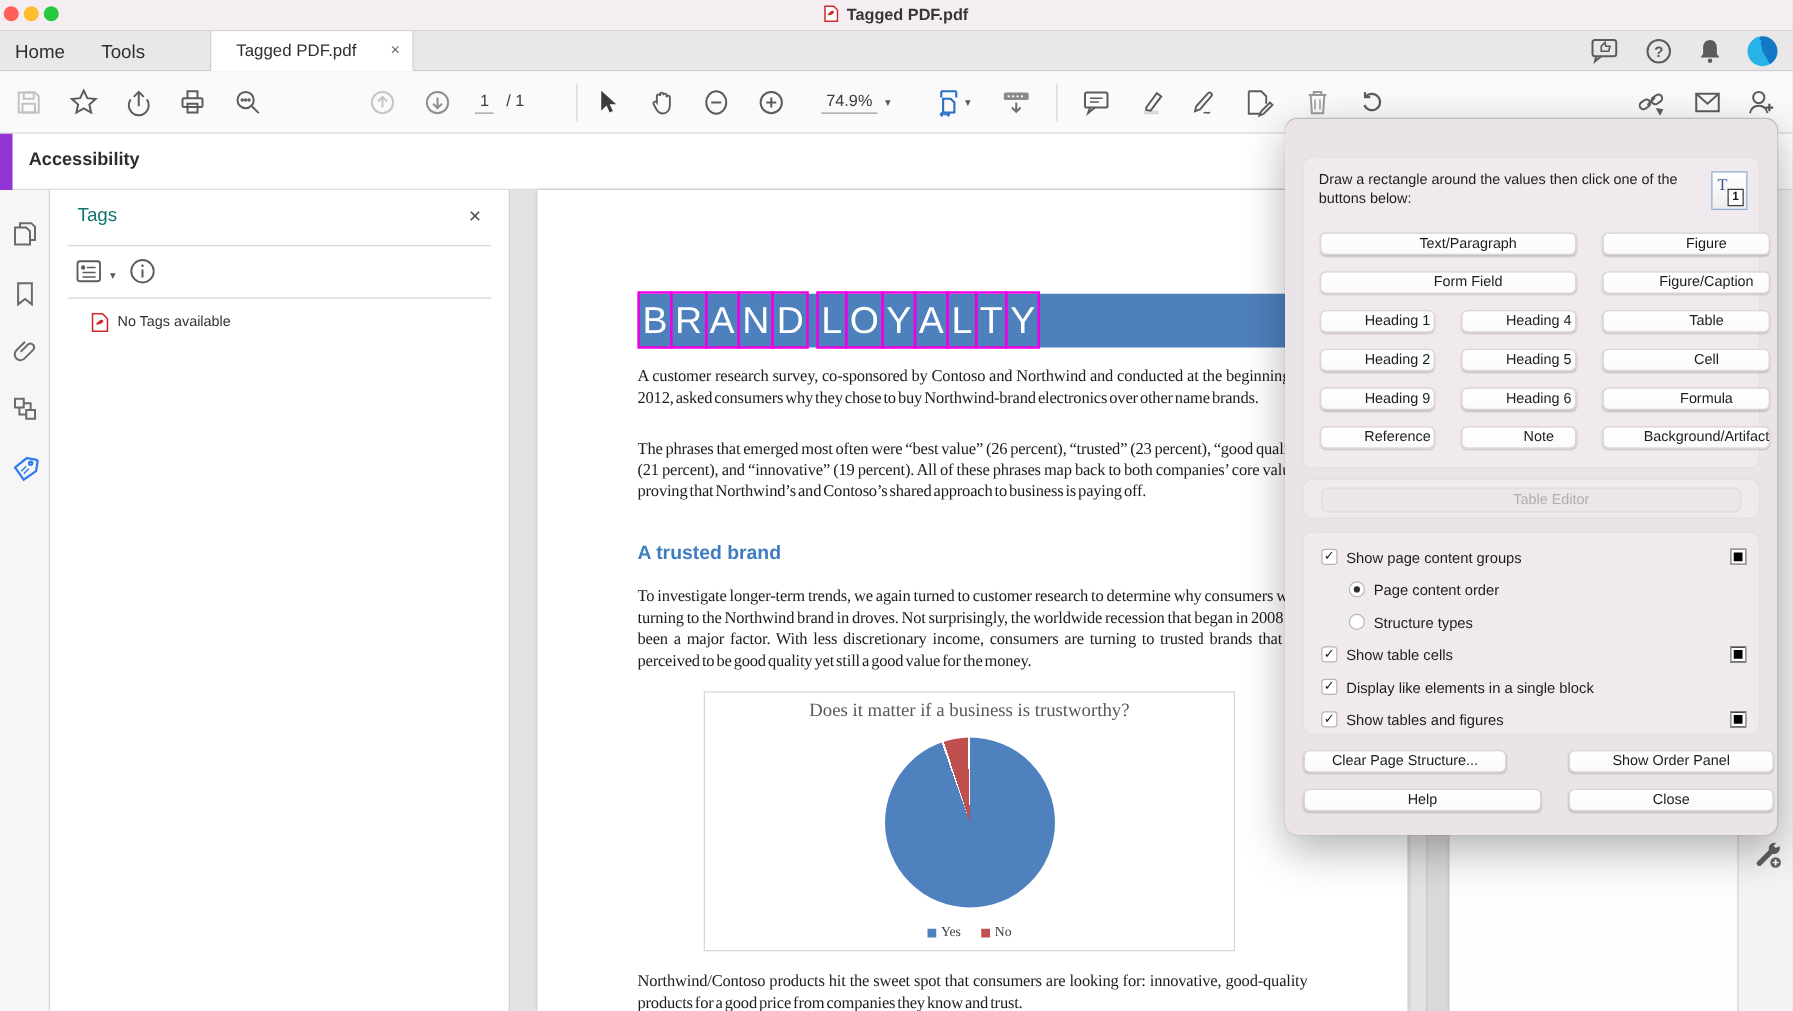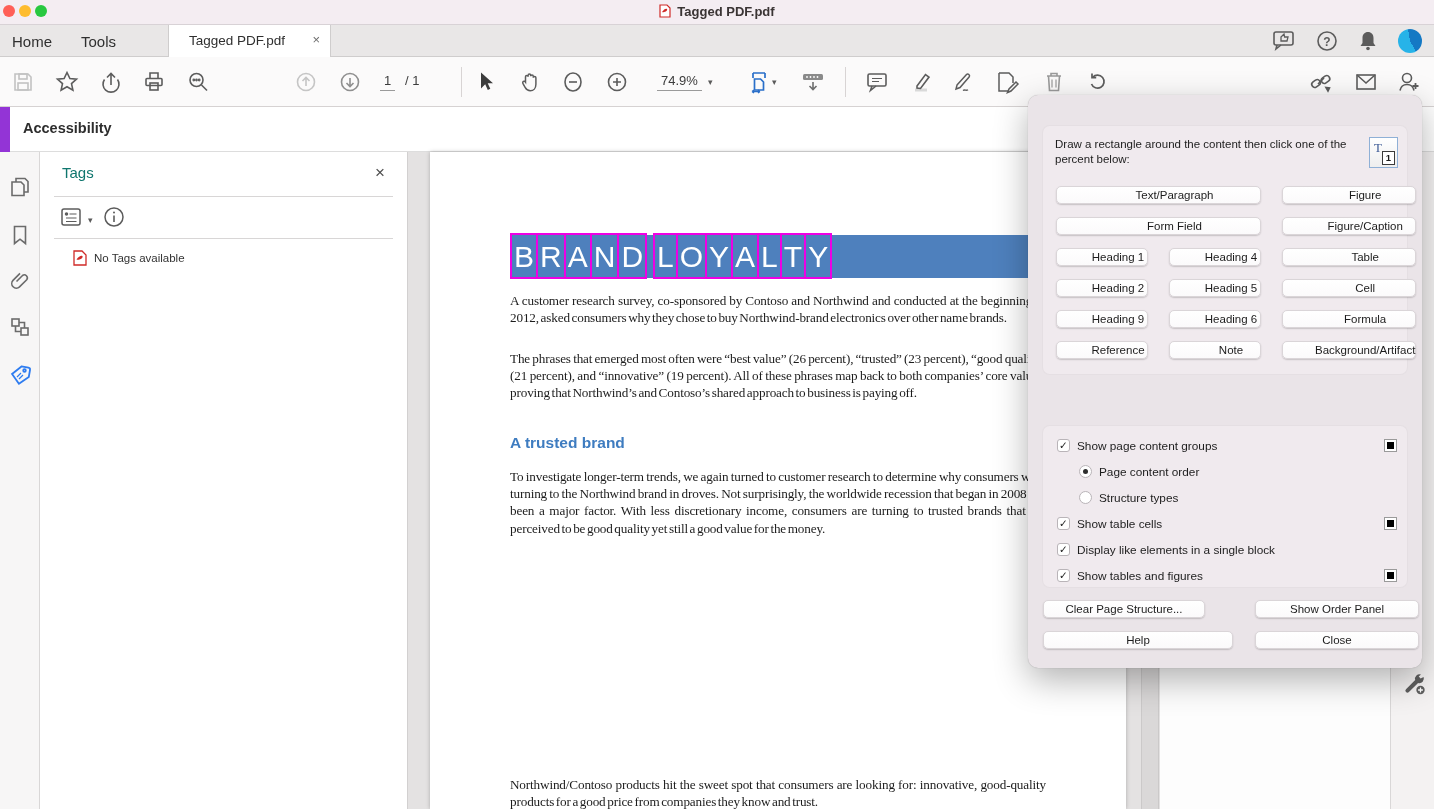--- a/index.html
+++ b/index.html
@@ -392,40 +392,54 @@
           <span class="hletter">T</span>
           <span class="hletter">Y</span>
         </div>
       </div>
   </div>
   <div class="doc-p" style="top:140px; height:53px;">A customer research survey, co-sponsored by Contoso and Northwind and conducted at the beginning of 2012, asked consumers why they chose to buy Northwind-brand electronics over other name brands.</div>
   <div class="doc-p" style="top:198px; height:70px;">The phrases that emerged most often were “best value” (26 percent), “trusted” (23 percent), “good quality” (21 percent), and “innovative” (19 percent). All of these phrases map back to both companies’ core values, proving that Northwind’s and Contoso’s shared approach to business is paying off.</div>
   <div id="section-heading">A trusted brand</div>
   <div class="doc-p" style="top:316px; height:70px;">To investigate longer-term trends, we again turned to customer research to determine why consumers were turning to the Northwind brand in droves. Not surprisingly, the worldwide recession that began in 2008 has been a major factor. With less discretionary income, consumers are turning to trusted brands that are perceived to be good quality yet still a good value for the money.</div>
 
+  <div id="chartbox">
+    <div id="chart-title">Does it matter if a business is trustworthy?</div>
+    <div id="pie" style="background: conic-gradient(rgb(78, 129, 189) 0deg, rgb(78, 129, 189) 340.4deg, rgb(255, 255, 255) 340.4deg, rgb(255, 255, 255) 342deg, rgb(192, 80, 77) 342deg, rgb(192, 80, 77) 358.4deg, rgb(255, 255, 255) 358.4deg, rgb(255, 255, 255) 360deg);"></div>
+    <div id="chart-legend">
+        <span class="legend-item">
+          <span class="legend-swatch" style="background: rgb(78, 129, 189);"></span>
+          <span>Yes</span>
+        </span>
+        <span class="legend-item">
+          <span class="legend-swatch" style="background: rgb(192, 80, 77);"></span>
+          <span>No</span>
+        </span>
+      </div>
+  </div>
 
   <div class="doc-p" style="top:624px; height:36px;">Northwind/Contoso products hit the sweet spot that consumers are looking for: innovative, good-quality products for a good price from companies they know and trust.</div>
 </div>
 
 <div class="abs" id="doc-scrollbar"></div>
 <div class="abs" id="toolspane"></div>
 <div class="abs" id="toolsrail">
   <div id="wrench-icon">
     <svg width="26" height="26" viewBox="0 0 26 26">
         <path d="M20 4.5a4.5 4.5 0 0 0-5.8 5.5L5 19.2a2 2 0 1 0 2.9 2.9l9.2-9.2A4.5 4.5 0 0 0 22.6 7l-3 1.4-1.9-1.9z" fill="#5f5f5f"></path>
         <circle cx="19.5" cy="20" r="4.2" fill="#5f5f5f"></circle>
         <path d="M19.5 17.6v4.8M17.1 20h4.8" stroke="#fff" stroke-width="1.3"></path>
       </svg>
   </div>
 </div>
 
 <div class="abs" id="dialog">
 
   <div class="group" style="top:30px; height:250px;">
-    <div id="instruction">Draw a rectangle around the content then click one of the percent below:</div>
+    <div id="instruction">Draw a rectangle around the values then click one of the buttons below:</div>
     <div id="instr-icon">
       <span class="t">T</span>
       <span class="one">1</span>
     </div>
     <div id="type-grid">
         <button class="dlg-btn span2">Text/Paragraph</button>
         <button class="dlg-btn">Figure</button>
         <button class="dlg-btn span2">Form Field</button>
         <button class="dlg-btn">Figure/Caption</button>
         <button class="dlg-btn">Heading 1</button>
@@ -436,20 +450,23 @@
         <button class="dlg-btn">Cell</button>
         <button class="dlg-btn">Heading 9</button>
         <button class="dlg-btn">Heading 6</button>
         <button class="dlg-btn">Formula</button>
         <button class="dlg-btn">Reference</button>
         <button class="dlg-btn">Note</button>
         <button class="dlg-btn">Background/Artifact</button>
       </div>
   </div>
 
+  <div class="group" style="top:288px; height:32px;">
+    <div id="table-editor-btn" class="dlg-btn">Table Editor</div>
+  </div>
 
   <div class="group" style="top:330px; height:163px;" id="options-group">
       <div class="opt-row" style="top: 12px;">
         <span class="cb">✓</span>
         <span>Show page content groups</span>
         <span class="swatch"></span>
       </div>
       <div class="opt-row indent" style="top: 38px;">
         <span class="rb sel"></span>
         <span>Page content order</span>

